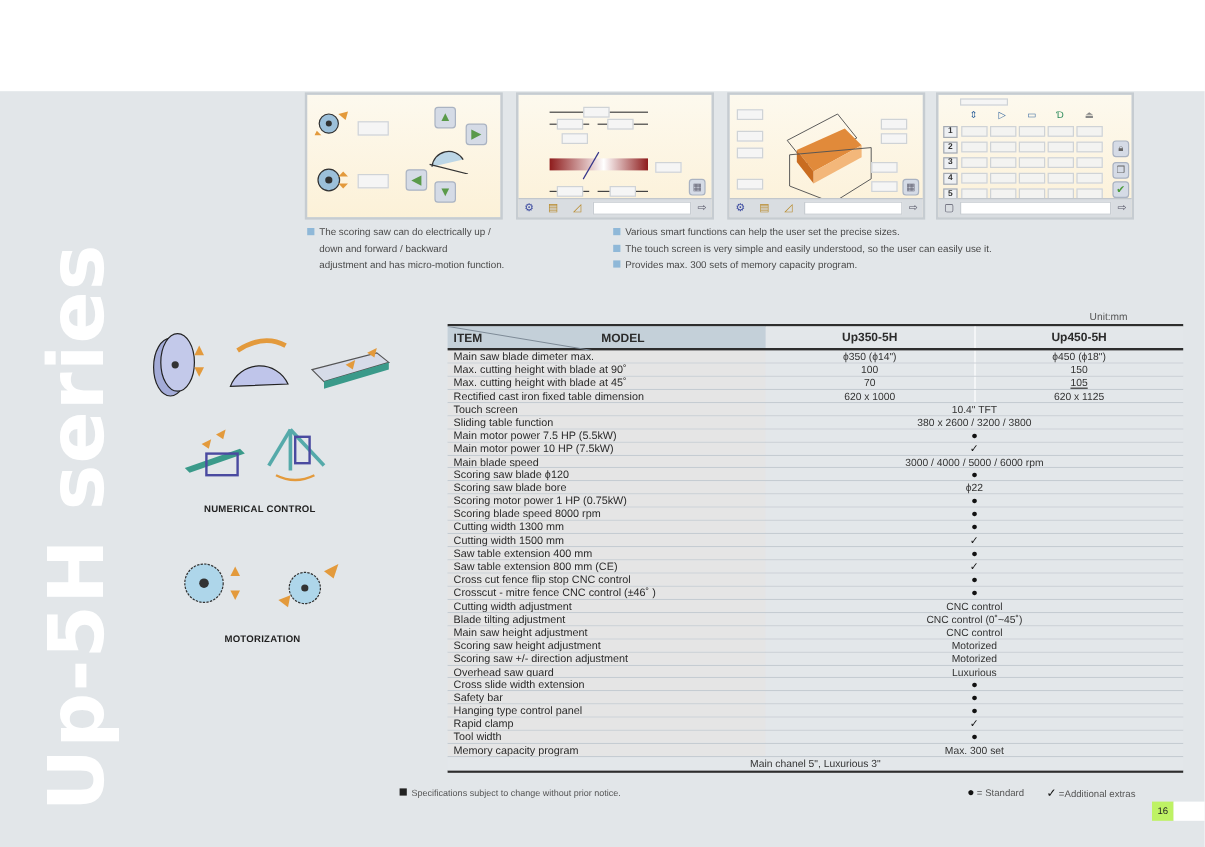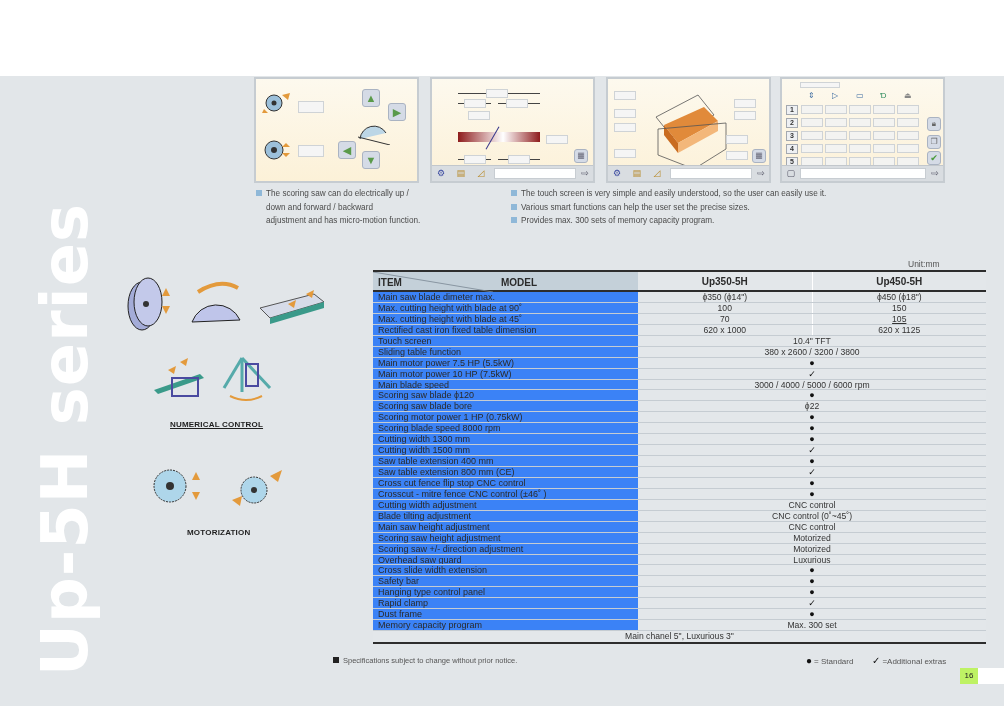--- a/index.html
+++ b/index.html
@@ -42,21 +42,21 @@
   .spec-table { position: absolute; left: 333px; top: 270px; width: 613px; border-top: 2px solid #2d2d2d; border-bottom: 2px solid #2d2d2d; margin-left: 40px; }
   .spec-header { display: flex; height: 20px; border-bottom: 2px solid #2d2d2d; position: relative; }
   .spec-header .h-item { width: 265px; background: #c4d0d9; position: relative; font-weight: bold; font-size: 10px; }
   .spec-header .h-item .item-lbl { position: absolute; left: 5px; top: 5px; }
   .spec-header .h-item .model-lbl { position: absolute; left: 128px; top: 5px; }
   .spec-header .h-item .diag { position: absolute; left: 0; top: 0; width: 265px; height: 20px; }
   .spec-header .h-col { flex: 1; text-align: center; font-weight: bold; font-size: 10px; line-height: 20px; background: #e3e7ea; }
   .spec-header .h-col + .h-col { border-left: 1px solid #ffffff; }
   .spec-row { display: flex; height: 10.95px; border-bottom: 1px solid #c5ccd2; }
   .spec-row:last-child { border-bottom: none; }
-  .spec-row .c-item { width: 265px; background: #3b82f6; font-size: 9px; line-height: 10.5px; padding-left: 5px; white-space: nowrap; overflow: hidden; color: #2a2a2a; }
+  .spec-row .c-item { width: 265px; background: #e5e5e5; font-size: 9px; line-height: 10.5px; padding-left: 5px; white-space: nowrap; overflow: hidden; color: #2a2a2a; }
   .spec-row .c-val { flex: 1; text-align: center; font-size: 8.6px; line-height: 10.5px; color: #333; background: #e3e7ea; white-space: nowrap; }
   .spec-row .c-val.sym { font-size: 9px; color: #111; }
 
   .footnote { position: absolute; left: 333px; top: 656px; font-size: 7.5px; color: #555; }
   .footnote .sq { display: inline-block; width: 6px; height: 6px; background: #222; margin-right: 4px; }
   .legend { position: absolute; top: 655px; font-size: 8px; color: #555; white-space: nowrap; }
   .legend .g { color: #111; font-size: 10px; margin-right: 2px; }
 
   .page-num { position: absolute; left: 960px; top: 668px; width: 18px; height: 16px; background: #bef264; font-size: 8px; font-weight: normal; text-align: center; line-height: 16px; color: #222; }
   .page-num-strip { position: absolute; left: 978px; top: 668px; width: 26px; height: 16px; background: #ffffff; }
@@ -192,22 +192,22 @@
     <div class="tb-btn" style="left:146px;">⇨</div>
   </div>
 </div>
 
 <div class="caption" style="left:256px;top:187px;">
   <div><span class="bul"></span><span>The scoring saw can do electrically up /</span></div>
   <div class="cont">down and forward / backward</div>
   <div class="cont">adjustment and has micro-motion function.</div>
 </div>
 <div class="caption" style="left:511px;top:187px;">
+  <div><span class="bul"></span><span>Various smart functions can help the user set the precise sizes.</span></div>
   <div><span class="bul"></span><span>The touch screen is very simple and easily understood, so the user can easily use it.</span></div>
-  <div><span class="bul"></span><span>Various smart functions can help the user set the precise sizes.</span></div>
   <div><span class="bul"></span><span>Provides max. 300 sets of memory capacity program.</span></div>
 </div>
 
 <svg class="icon-area" style="left:120px;top:274px;" width="210" height="60">
   <g>
     <ellipse cx="22" cy="32" rx="14" ry="24" fill="#a4acd8" stroke="#222"></ellipse>
       <ellipse cx="28" cy="28" rx="14" ry="24" fill="#c3c9ea" stroke="#222"></ellipse>
     <circle cx="26" cy="30" r="3" fill="#333"></circle>
     <polygon points="46,14 50,22 42,22" fill="#e39a3c"></polygon>
       <polygon points="46,40 50,32 42,32" fill="#e39a3c"></polygon>
@@ -231,21 +231,21 @@
       <polygon points="30,8 38,4 36,12" fill="#e39a3c"></polygon>
   </g>
   <g>
     <line x1="92" y1="4" x2="74" y2="34" stroke="#5aa" stroke-width="3"></line>
       <line x1="92" y1="4" x2="120" y2="34" stroke="#5aa" stroke-width="3"></line>
     <line x1="92" y1="4" x2="92" y2="38" stroke="#5aa" stroke-width="3"></line>
     <rect x="96" y="10" width="12" height="22" fill="none" stroke="#4a4aa0" stroke-width="2"></rect>
     <path d="M80 42 Q96 50 112 42" fill="none" stroke="#e39a3c" stroke-width="2"></path>
   </g>
 </svg>
-<div class="section-label" style="left:170px;top:420px;text-decoration:underline;">NUMERICAL CONTROL</div>
+<div class="section-label" style="left:170px;top:420px;">NUMERICAL CONTROL</div>
 <svg class="icon-area" style="left:150px;top:460px;" width="140" height="52">
   <g>
     <circle cx="20" cy="26" r="16" fill="#aed6ea" stroke="#333" stroke-dasharray="2 1"></circle>
       <circle cx="20" cy="26" r="4" fill="#333"></circle>
     <polygon points="46,12 50,20 42,20" fill="#e39a3c"></polygon>
       <polygon points="46,40 50,32 42,32" fill="#e39a3c"></polygon>
   </g>
   <g>
     <circle cx="104" cy="30" r="13" fill="#aed6ea" stroke="#333" stroke-dasharray="2 1"></circle>
       <circle cx="104" cy="30" r="3" fill="#333"></circle>
@@ -383,21 +383,21 @@
       </div>
       <div class="spec-row">
         <div class="c-item">Hanging type control panel</div>
         <div class="c-val sym">●</div>
       </div>
       <div class="spec-row">
         <div class="c-item">Rapid clamp</div>
         <div class="c-val sym">✓</div>
       </div>
       <div class="spec-row">
-        <div class="c-item">Dust frame</div>
+        <div class="c-item">Tool width</div>
         <div class="c-val sym">●</div>
       </div>
       <div class="spec-row">
         <div class="c-item">Memory capacity program</div>
         <div class="c-val">Max. 300 set</div>
       </div>
       <div class="spec-row">
         <div class="c-val">Main chanel 5", Luxurious 3"</div>
       </div>
     </div>

